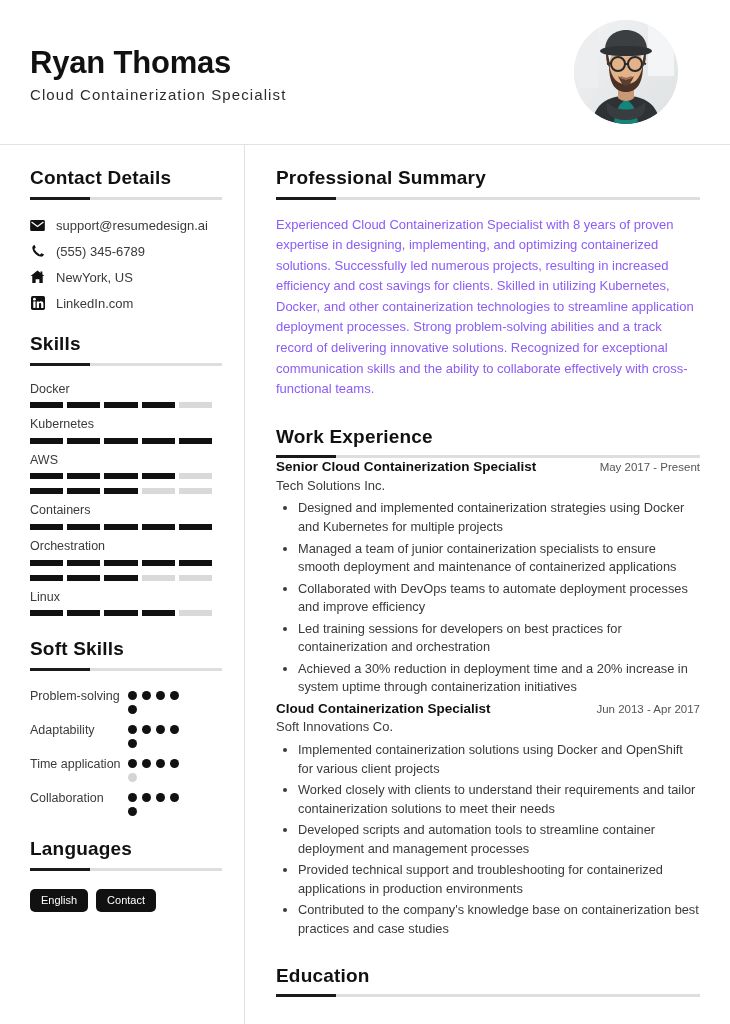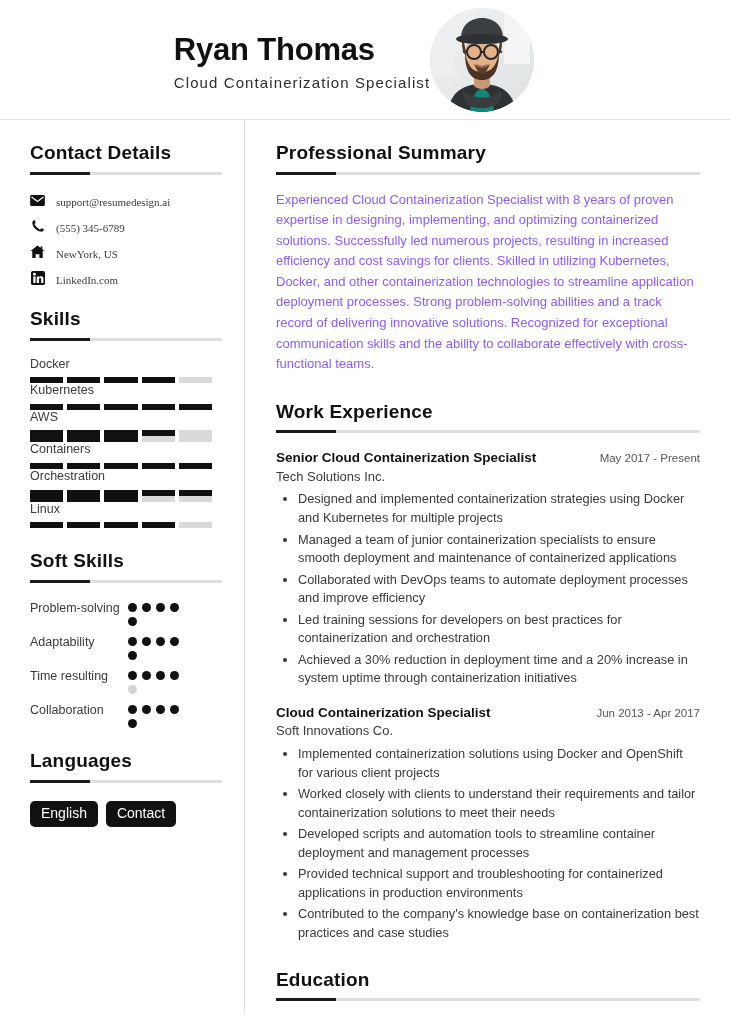--- a/index.html
+++ b/index.html
@@ -15,25 +15,25 @@
     position: relative;
     width: 730px;
     height: 1024px;
     background: #ffffff;
     overflow: hidden;
   }
 
   
   .header {
     position: relative;
-    height: 120px;
+    height: 145px;
     padding: 15px 30px;
     display: flex;
     align-items: center;
-    justify-content: center;
+    justify-content: space-between;
     border-bottom: 1px solid #e2e2e2;
   }
   .header-left { padding-top: 4px; }
   .name {
     font-size: 31px;
     font-weight: bold;
     color: #111111;
     letter-spacing: -0.2px;
     line-height: 1.15;
     white-space: nowrap;
@@ -97,41 +97,40 @@
     width: 60px; height: 3px;
     background: #1a1a1a;
   }
   .right-col .sec-title { font-size: 19px; }
   .sec-block { margin-bottom: 6px; }
 
   
   .contact-list { margin-top: 18px; }
   .contact-row {
     display: flex;
-    align-items: flex-end;
+    align-items: flex-start;
     gap: 11px;
     margin-bottom: 11px;
-    font-size: 11px;
+    font-size: 13px;
     color: #3a3a3a;
-    font-family: Liberation Serif, serif;
   }
   .contact-icon {
     width: 15px;
     height: 15px;
     flex: none;
     display: flex;
     align-items: center;
     justify-content: center;
     color: #111111;
   }
   .contact-icon svg { display: block; }
 
   
   .skills-wrap { margin-top: 16px; }
-  .skill-row { }
+  .skill-row { margin-bottom: 9px; }
   .skill-name {
     font-size: 12.5px;
     color: #3a3a3a;
     margin-bottom: 5px;
     line-height: 1.25;
   }
   .skill-bar {
     display: flex;
     gap: 4px;
     width: 182px;
@@ -176,36 +175,36 @@
   
   .lang-wrap {
     margin-top: 18px;
     display: flex;
     flex-wrap: wrap;
     gap: 8px;
   }
   .lang-badge {
     background: #111111;
     color: #ffffff;
-    font-size: 14px;
+    font-size: 11px;
     padding: 5px 11px 6px;
     border-radius: 5px;
     line-height: 1.1;
   }
 
   
   .summary-text {
     margin-top: 15px;
     font-size: 13px;
     line-height: 1.58;
     color: #8b5cf6;
     text-align: left;
   }
 
-  .entry { margin-top: 16px; }
+  .entry { margin-top: 0; }
   .entry-head {
     display: flex;
     align-items: baseline;
     justify-content: space-between;
     gap: 12px;
   }
   .entry-role {
     font-size: 13.5px;
     font-weight: bold;
     color: #111111;
@@ -448,21 +447,21 @@
               <div class="soft-name">Adaptability</div>
               <div class="soft-dots">
                 <span class="dot on"></span>
                 <span class="dot on"></span>
                 <span class="dot on"></span>
                 <span class="dot on"></span>
                 <span class="dot on"></span>
               </div>
             </div>
             <div class="soft-row">
-              <div class="soft-name">Time resulting</div>
+              <div class="soft-name">Time application</div>
               <div class="soft-dots">
                 <span class="dot on"></span>
                 <span class="dot on"></span>
                 <span class="dot on"></span>
                 <span class="dot on"></span>
                 <span class="dot"></span>
               </div>
             </div>
             <div class="soft-row">
               <div class="soft-name">Collaboration</div>

